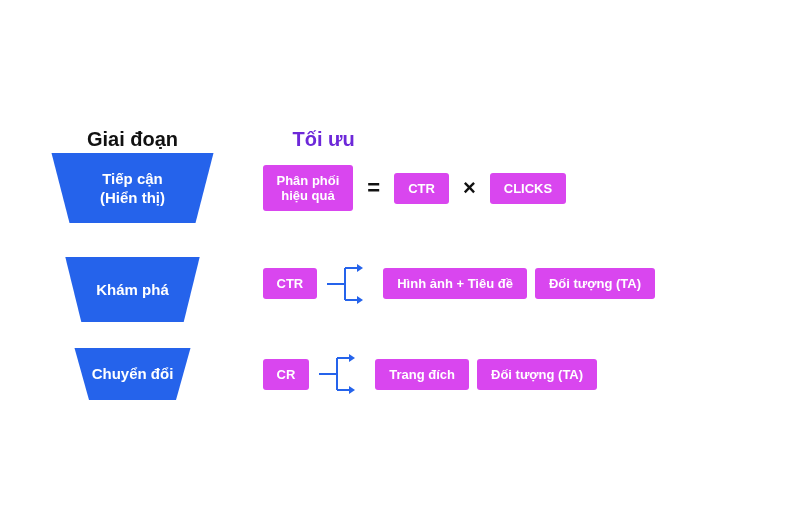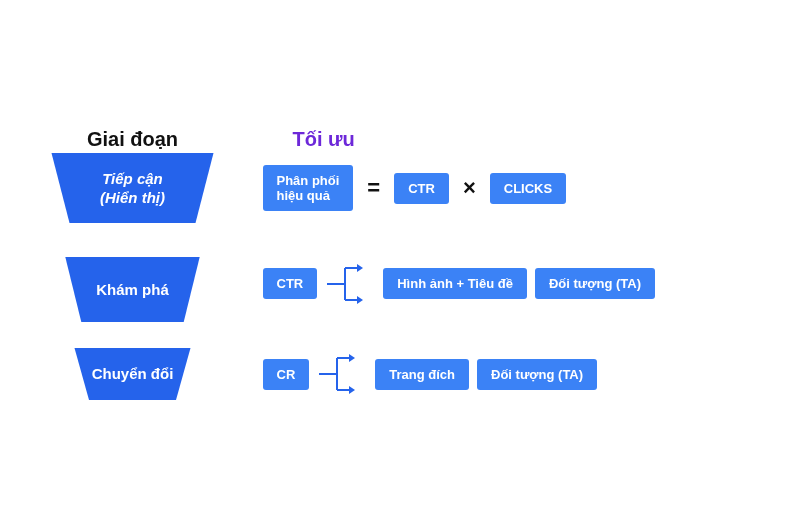--- a/index.html
+++ b/index.html
@@ -62,21 +62,20 @@
       font-size: 15px;
       text-align: center;
       line-height: 1.3;
       background: #2563eb;
     }
     .funnel-top {
       
       width: 180px;
       height: 70px;
       clip-path: polygon(5% 0%, 95% 0%, 85% 100%, 15% 100%);
-      font-style: italic;
     }
     .funnel-mid {
       width: 160px;
       height: 65px;
       clip-path: polygon(8% 0%, 92% 0%, 82% 100%, 18% 100%);
       margin-top: 12px;
     }
     .funnel-bot {
       width: 145px;
       height: 52px;
@@ -84,27 +83,27 @@
     }
     
     .right-content {
       flex: 1;
       display: flex;
       align-items: center;
       gap: 10px;
       padding-left: 30px;
     }
     .blue-box {
-      background: #3b82f6;
+      background: #d946ef;
       color: #fff;
       font-size: 13px;
       font-weight: 600;
       padding: 8px 14px;
       border-radius: 3px;
-      text-align: left;
+      text-align: center;
       white-space: nowrap;
     }
     .symbol {
       font-size: 22px;
       font-weight: bold;
       color: #111;
       margin: 0 4px;
     }
     
     .arrow-group {

